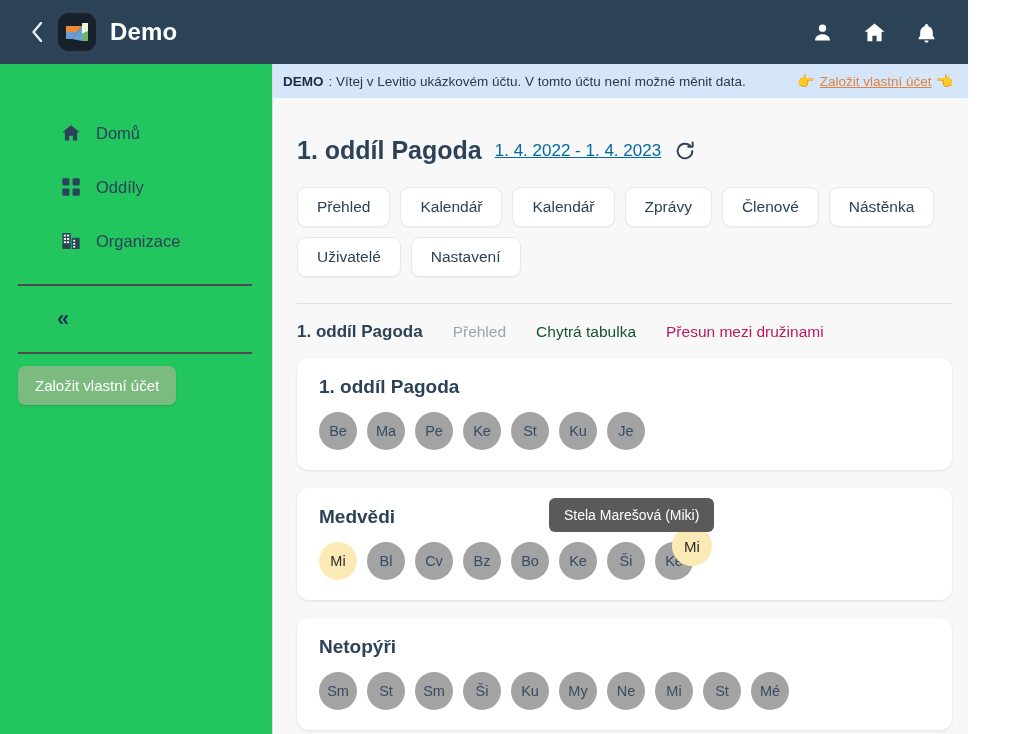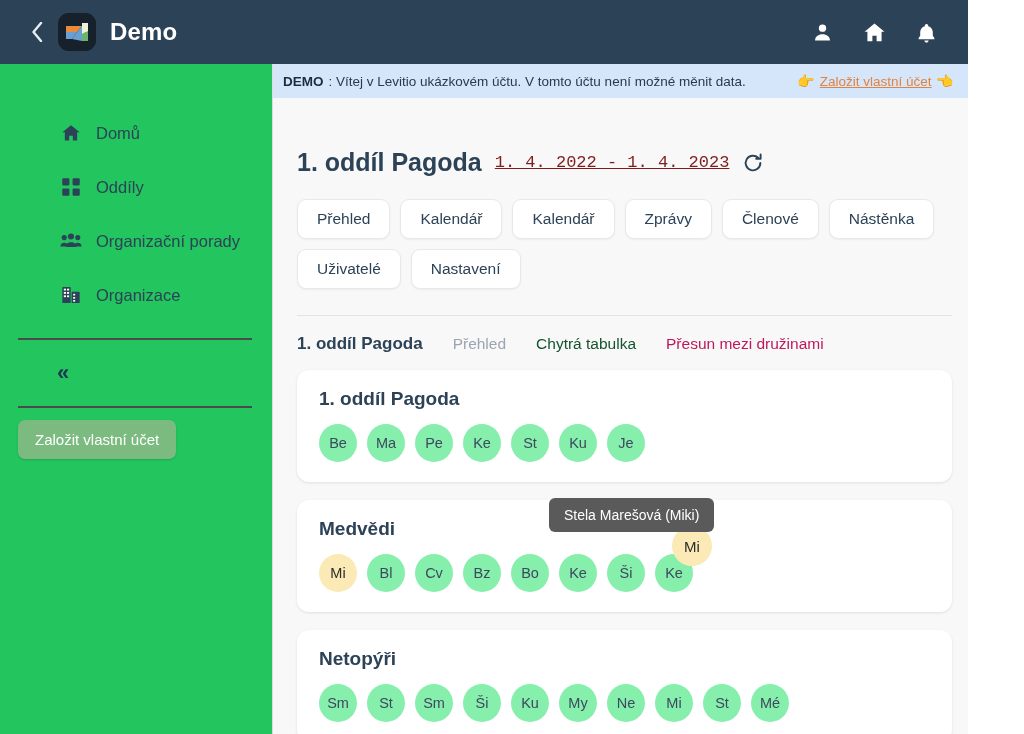--- a/index.html
+++ b/index.html
@@ -100,30 +100,30 @@
     white-space: nowrap;
   }
   .demo-banner b { font-weight: bold; color: #1d2d3e; }
   .banner-spacer { flex: 1; }
   .banner-link {
     color: #e2833f; text-decoration: underline; cursor: pointer; font-size: 13.5px;
   }
   .hand { font-size: 14px; }
 
   .content-scroll {
-    flex: 1; overflow: hidden; padding: 0 16px 0 24px; background: #f8f8f8; margin-top: 12px;
+    flex: 1; overflow: hidden; padding: 0 16px 0 24px; background: #f8f8f8;
   }
 
   .page-head {
     display: flex; align-items: center; gap: 13px;
     margin: 38px 0 0 0;
   }
   .page-title { font-size: 25px; font-weight: bold; color: #2c4257; }
   .date-range {
-    font-size: 17px; color: #7f1d1d; text-decoration: underline; cursor: pointer; font-family: Liberation Mono, monospace;
+    font-size: 17px; color: #0369a1; text-decoration: underline; cursor: pointer;
   }
   .refresh-btn { cursor: pointer; display: flex; align-items: center; }
   .refresh-btn svg { display: block; }
 
   .tabs-wrap {
     display: flex; flex-wrap: wrap; gap: 10px;
     margin-top: 22px; max-width: 640px;
   }
   .tab-btn {
     background: #ffffff;
@@ -155,21 +155,21 @@
     padding: 18px 22px 20px 22px;
     margin-bottom: 18px;
     box-shadow: 0 1px 3px rgba(0,0,0,.10);
   }
   .card-title {
     font-size: 19px; font-weight: bold; color: #2c4257; margin-bottom: 14px;
   }
   .avatars { display: flex; flex-wrap: wrap; gap: 10px; }
   .avatar {
     width: 38px; height: 38px; border-radius: 50%;
-    background: #86efac; color: #3b4a5e;
+    background: #a3a3a3; color: #3b4a5e;
     display: flex; align-items: center; justify-content: center;
     font-size: 14.5px; cursor: grab; user-select: none;
   }
   .avatar.highlight { background: #fbeab5; color: #2b2b2b; }
 
   
   .drag-ghost {
     position: absolute;
     width: 40px; height: 40px; border-radius: 50%;
     background: #fbeab5; color: #2b2b2b;
@@ -254,33 +254,20 @@
           <svg width="20" height="20" viewBox="0 0 24 24" aria-hidden="true">
             <rect x="1.5" y="1.5" width="8.6" height="8.6" rx="1.4"></rect>
             <rect x="13.9" y="1.5" width="8.6" height="8.6" rx="1.4"></rect>
             <rect x="1.5" y="13.9" width="8.6" height="8.6" rx="1.4"></rect>
             <rect x="13.9" y="13.9" width="8.6" height="8.6" rx="1.4"></rect>
           </svg>
         </span>
         <span class="nav-label">Oddíly</span>
       </div>
 
-      <div class="nav-item">
-        <span class="nav-icon">
-          <svg width="22" height="20" viewBox="0 0 26 20" aria-hidden="true">
-            <circle cx="5" cy="6" r="3"></circle>
-            <circle cx="13" cy="4.6" r="3.6"></circle>
-            <circle cx="21" cy="6" r="3"></circle>
-            <path d="M0.4 16.5c0-2.6 2-4.4 4.6-4.4s4.6 1.8 4.6 4.4z"></path>
-            <path d="M6.6 17c0-3.2 2.6-5.4 6.4-5.4s6.4 2.2 6.4 5.4z"></path>
-            <path d="M16.4 16.5c0-2.6 2-4.4 4.6-4.4s4.6 1.8 4.6 4.4z"></path>
-          </svg>
-        </span>
-        <span class="nav-label">Organizační porady</span>
-      </div>
 
       <div class="nav-item">
         <span class="nav-icon">
           <svg width="20" height="20" viewBox="0 0 24 24" aria-hidden="true">
             <rect x="1.6" y="2.4" width="10" height="19.2" rx="1"></rect>
             <rect x="12.8" y="8.2" width="9.6" height="13.4" rx="1"></rect>
             <rect x="3.4" y="4.4" width="2.6" height="2.2" fill="#ffffff"></rect>
             <rect x="7.2" y="4.4" width="2.6" height="2.2" fill="#ffffff"></rect>
             <rect x="3.4" y="8.4" width="2.6" height="2.2" fill="#ffffff"></rect>
             <rect x="7.2" y="8.4" width="2.6" height="2.2" fill="#ffffff"></rect>

